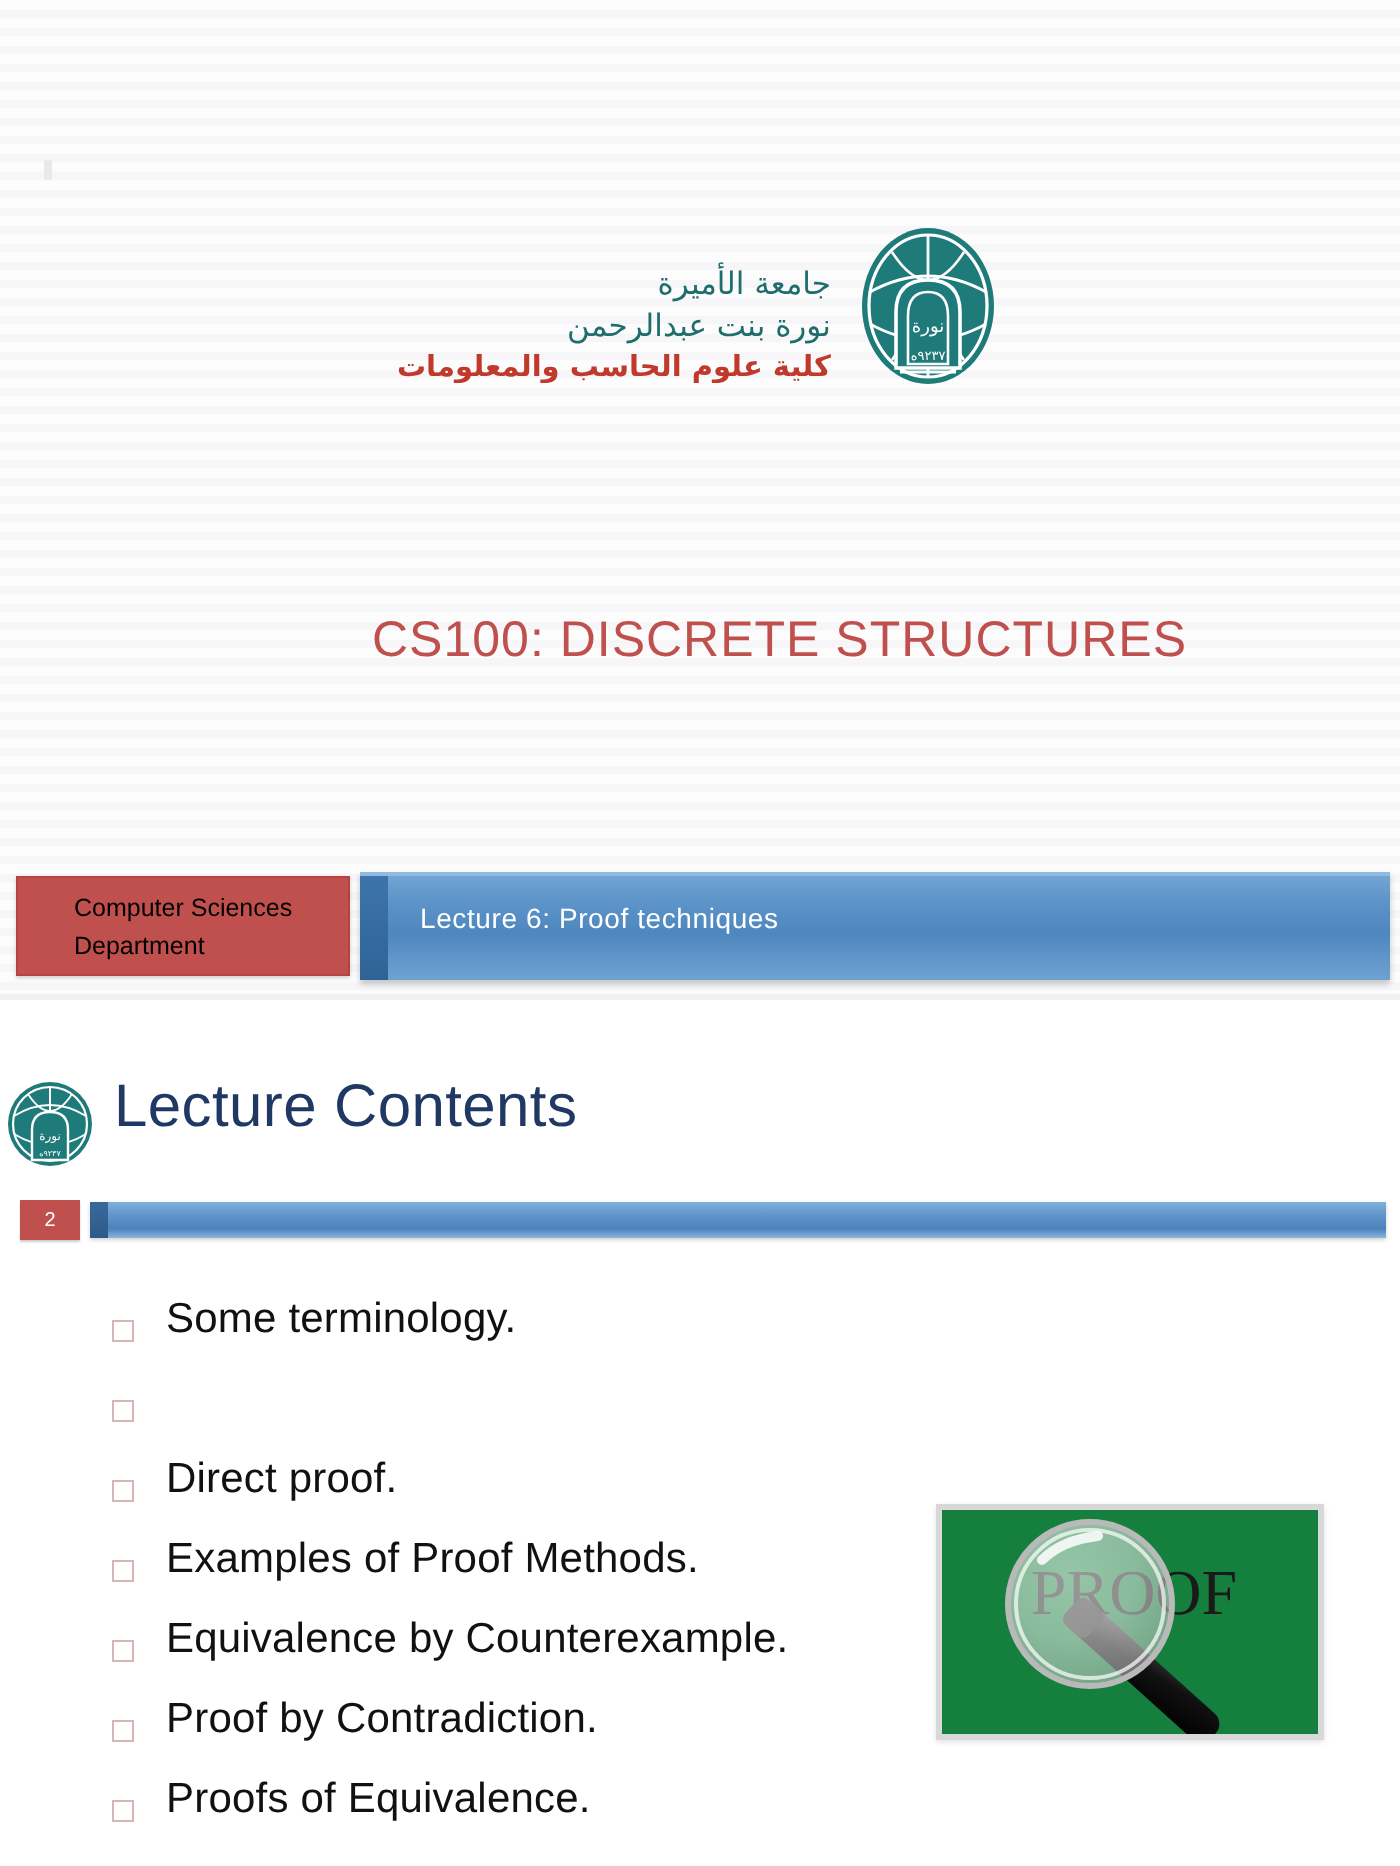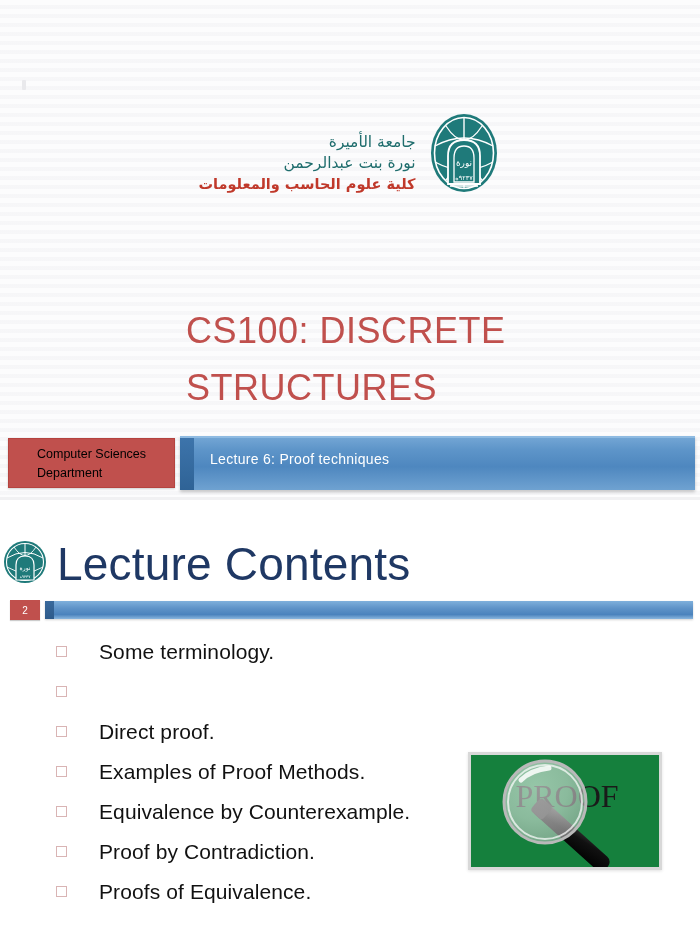--- a/index.html
+++ b/index.html
@@ -41,21 +41,21 @@
   }
   .univ-l1,.univ-l2{color:#1f6d6d;font-size:15.5px;letter-spacing:.4px;}
   .univ-l3{color:#c0392b;font-size:14.5px;font-weight:bold;margin-top:1px;}
 
   .univ-logo{width:76px;height:82px;flex:0 0 auto;}
 
   
   .slide-title{
     position:absolute;left:186px;top:302px;width:470px;
     color:#c0504d;
-    font-size:36px;line-height:57px;
+    font-size:25px;line-height:37px;
     letter-spacing:.5px;
     font-weight:normal;
     font-family:"Liberation Sans", sans-serif;
   }
 
   
   .dept-box{
     position:absolute;left:8px;top:438px;width:167px;height:50px;
     background:#c0504d;border:1px solid #b5433f;
     color:#000000;
@@ -83,21 +83,21 @@
   .slide-bot{
     position:absolute;left:0;top:500px;width:700px;height:433px;
     background:#ffffff;
   }
   .sep{position:absolute;left:0;top:497px;width:700px;height:3px;background:#f1f1f3;}
 
   .hdr-row{position:absolute;left:0;top:38px;width:100%;height:56px;}
   .hdr-logo{position:absolute;left:3px;top:2px;width:44px;height:44px;}
   .hdr-title{
     position:absolute;left:57px;top:-1px;
-    color:#1f3864;font-size:46px;letter-spacing:.2px;
+    color:#1f3864;font-size:30px;letter-spacing:.2px;
     font-family:"Liberation Sans", sans-serif;font-weight:normal;
   }
 
   .num-badge{
     position:absolute;left:10px;top:100px;width:30px;height:20px;
     background:#c0504d;color:#fff;font-size:10px;
     display:flex;align-items:center;justify-content:center;
     box-shadow:0 1px 1px rgba(0,0,0,.2);
   }
   .rule-bar{
@@ -108,21 +108,21 @@
   .rule-bar .notch{
     position:absolute;left:0;top:0;width:9px;height:18px;
     background:linear-gradient(to bottom,#39699c,#2d5a8a);
   }
 
   ul.contents{
     position:absolute;left:56px;top:132px;margin:0;padding:0;list-style:none;
     width:430px;
   }
   ul.contents li{
-    display:flex;align-items:center;gap:32px;
+    display:flex;align-items:flex-end;gap:16px;
     height:40px;
   }
   .sq{
     width:9px;height:9px;border:1.4px solid #d9b4b4;background:transparent;
     flex:0 0 auto;position:relative;top:-1px;
   }
   .li-text{
     color:#111;font-size:21px;letter-spacing:.1px;
     font-family:"Liberation Sans", sans-serif;
   }

